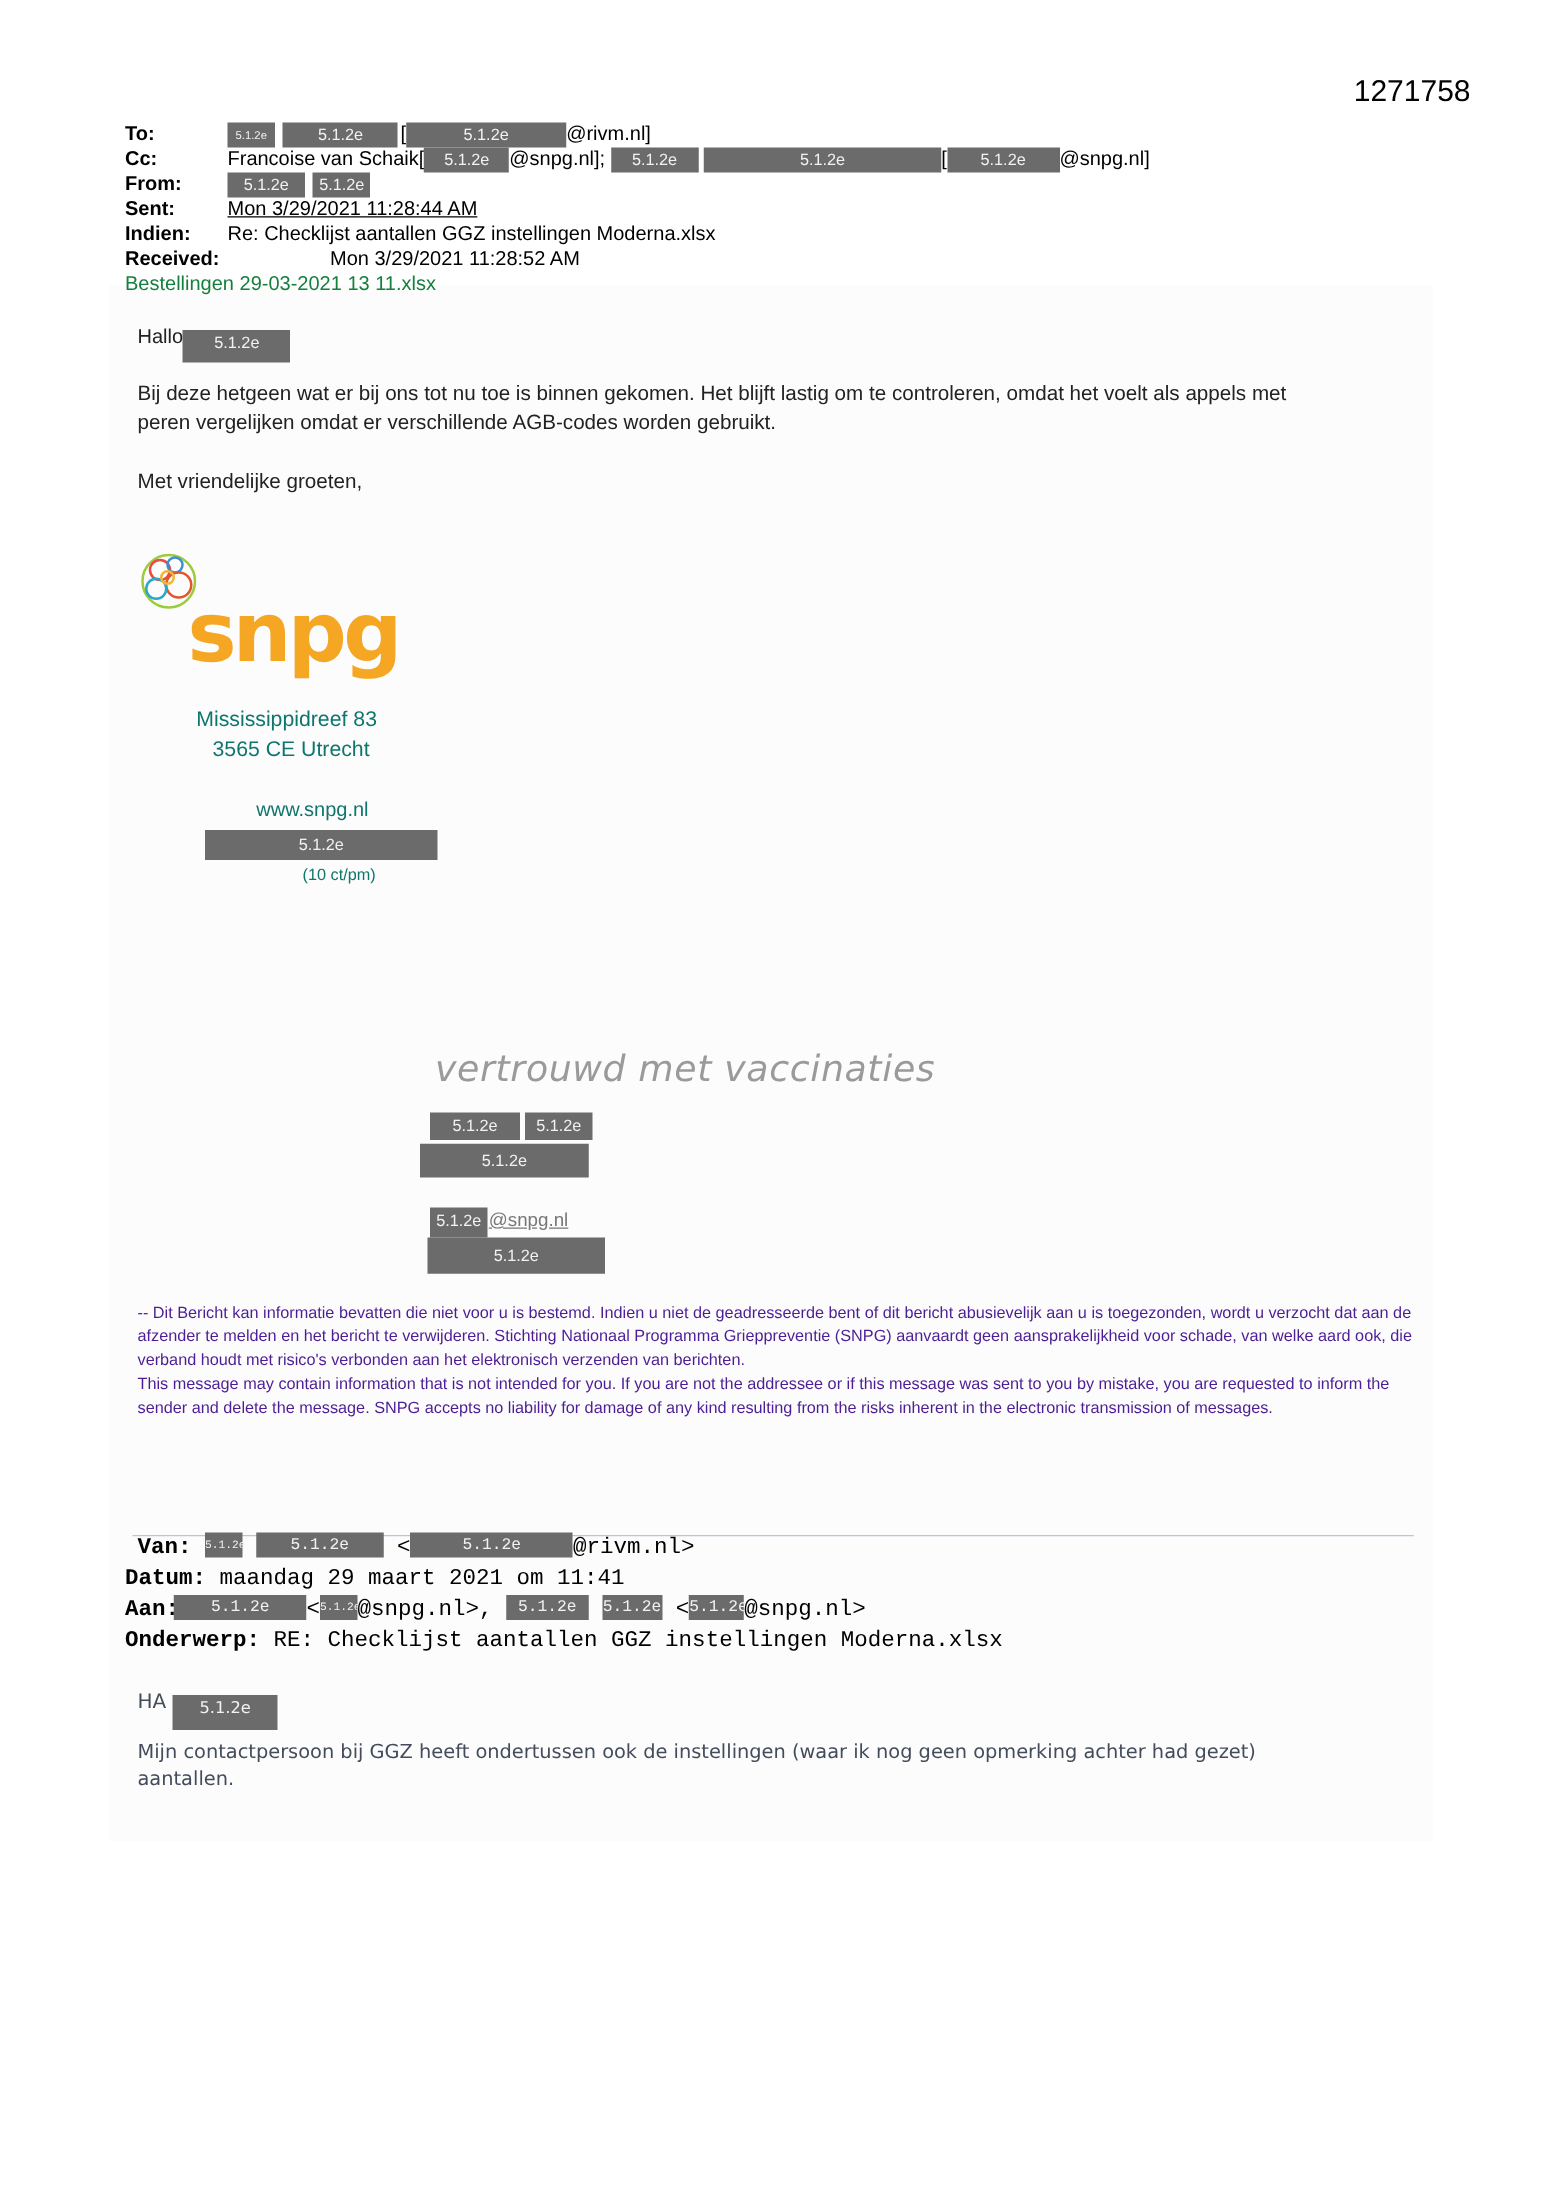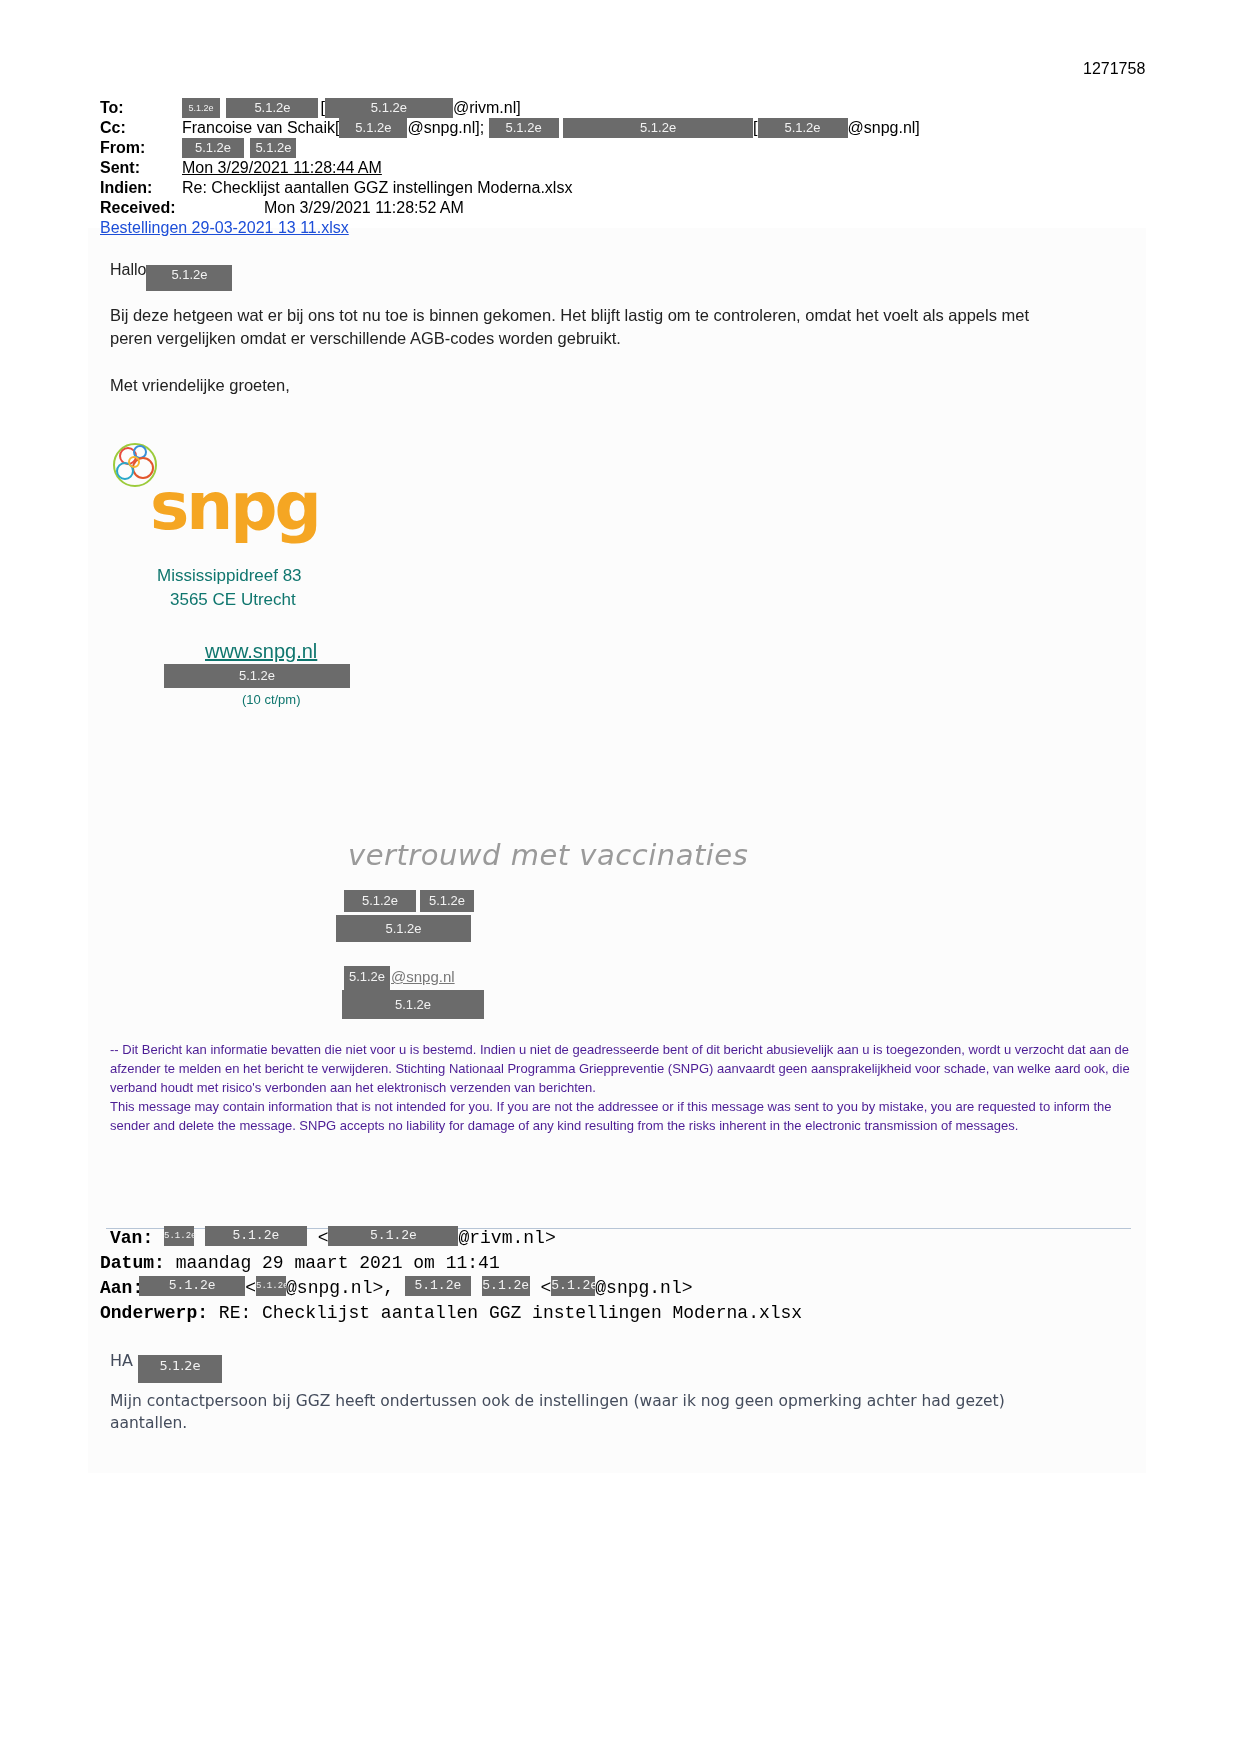--- a/index.html
+++ b/index.html
@@ -1,23 +1,23 @@
 <!DOCTYPE html>
 <html><head>
 <meta charset="utf-8">
 <style>
   html, body { margin:0; padding:0; background:#ffffff; }
   body { width:1241px; height:1754px; position:relative; overflow:hidden; font-family:"Liberation Sans", sans-serif; color:#000; }
-  .page-num { position:absolute; left:1083px; top:60px; font-size:16px; font-family:"Liberation Sans", sans-serif; }
+  .page-num { position:absolute; left:1083px; top:60px; font-size:24px; font-family:"Liberation Sans", sans-serif; }
   .bg-panel { position:absolute; left:88px; top:228px; width:1058px; height:1245px; background:#fcfcfc; }
   .hdr { position:absolute; left:100px; font-size:16px; line-height:20px; white-space:nowrap; }
   .hdr b { display:inline-block; width:84px; font-weight:bold; }
   .red { display:inline-block; background:#6b6b6b; color:#f2f2f2; font-size:13px; text-align:center; line-height:20px; height:20px; vertical-align:top; }
   .red.sm { font-size:9px; }
-  .link { color:#1d4ed8; text-decoration:underline; }
+  .link { color:#15803d; }
   .body-text { position:absolute; left:110px; font-family:"Liberation Sans", sans-serif; font-size:16px; line-height:23px; color:#222; }
   .logo { position:absolute; left:110px; top:440px; }
   .logo-word { position:absolute; left:40px; top:28px; font-size:66px; font-weight:bold; color:#f5a623; letter-spacing:-3px; font-family:"DejaVu Sans", sans-serif; }
   .orange { color:#0f766e; font-family:"Liberation Sans", sans-serif; }
   .tagline { position:absolute; left:348px; top:838px; font-size:29px; font-style:italic; color:#9a9a9a; font-family:"DejaVu Sans", sans-serif; font-weight:200; letter-spacing:0.5px; }
   .disclaimer { position:absolute; left:110px; top:1040px; width:1030px; font-size:13px; line-height:19px; color:#4c1d95; }
   .sep { position:absolute; left:106px; top:1228px; width:1025px; height:1px; background:#b7c5d6; }
   .hdr2 { position:absolute; left:100px; font-size:18px; line-height:24px; white-space:nowrap; font-family:Liberation Mono, monospace; }
   .hdr2 b { font-weight:bold; }
   .verdana { position:absolute; left:110px; font-family:"DejaVu Sans", sans-serif; font-size:16px; line-height:22px; color:#444c5c; }
@@ -70,21 +70,21 @@
     <circle cx="18" cy="16" r="8" fill="none" stroke="#e84c3d" stroke-width="2"></circle>
     <circle cx="30" cy="12" r="6" fill="none" stroke="#3a8fd8" stroke-width="2"></circle>
     <circle cx="33" cy="28" r="10" fill="none" stroke="#e2562c" stroke-width="2"></circle>
     <circle cx="15" cy="31" r="8" fill="none" stroke="#2aa7c9" stroke-width="2"></circle>
     <circle cx="24" cy="22" r="5" fill="none" stroke="#f5b52f" stroke-width="2"></circle>
   </svg>
   <div class="logo-word">snpg</div>
 </div>
 <div class="orange" style="position:absolute;left:157px;top:566px;font-size:17px;">Mississippidreef 83</div>
 <div class="orange" style="position:absolute;left:170px;top:590px;font-size:17px;">3565 CE  Utrecht</div>
-<div class="orange" style="position:absolute;left:205px;top:640px;font-size:20px;text-decoration:underline;">www.snpg.nl</div>
+<div class="orange" style="position:absolute;left:205px;top:640px;font-size:16px;">www.snpg.nl</div>
 <div class="red" style="position:absolute;left:164px;top:664px;width:186px;height:24px;line-height:24px;">5.1.2e</div>
 <div class="orange" style="position:absolute;left:242px;top:692px;font-size:13px;">(10 ct/pm)</div>
 
 <div class="tagline">vertrouwd met vaccinaties</div>
 
 <div class="red" style="position:absolute;left:344px;top:890px;width:72px;height:22px;line-height:22px;">5.1.2e</div>
 <div class="red" style="position:absolute;left:420px;top:890px;width:54px;height:22px;line-height:22px;">5.1.2e</div>
 <div class="red" style="position:absolute;left:336px;top:915px;width:135px;height:27px;line-height:27px;">5.1.2e</div>
 <div class="red" style="position:absolute;left:344px;top:966px;width:46px;height:24px;line-height:22px;">5.1.2e</div>
 <div style="position:absolute;left:391px;top:968px;font-size:15px;color:#777;text-decoration:underline;">@snpg.nl</div>

